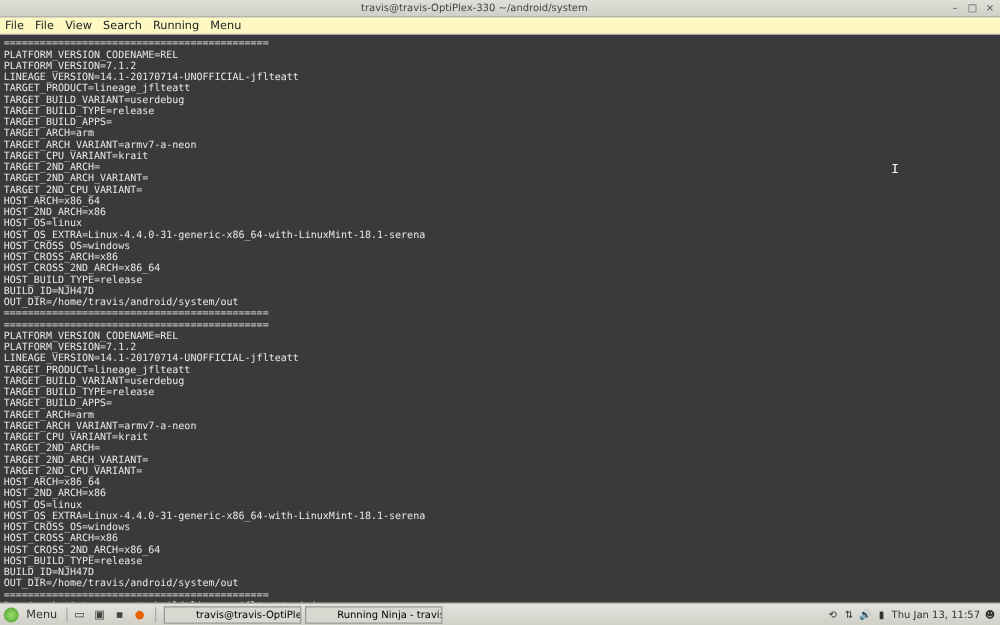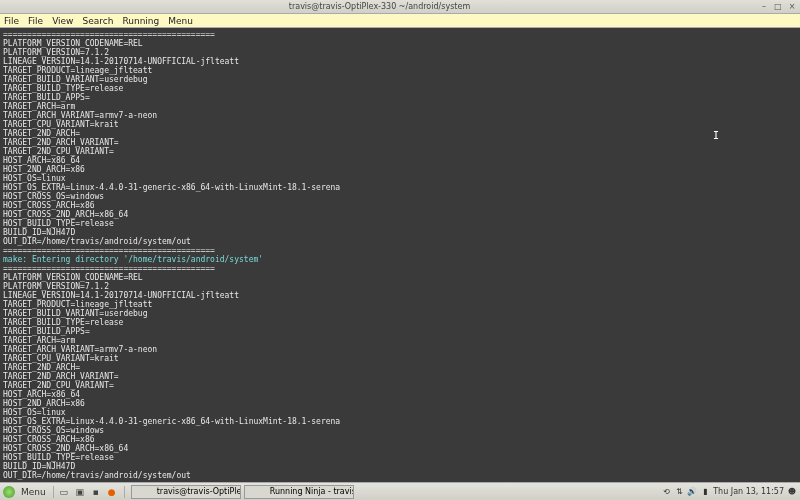--- a/index.html
+++ b/index.html
@@ -72,21 +72,20 @@
 HOST_2ND_ARCH=x86
 HOST_OS=linux
 HOST_OS_EXTRA=Linux-4.4.0-31-generic-x86_64-with-LinuxMint-18.1-serena
 HOST_CROSS_OS=windows
 HOST_CROSS_ARCH=x86
 HOST_CROSS_2ND_ARCH=x86_64
 HOST_BUILD_TYPE=release
 BUILD_ID=NJH47D
 OUT_DIR=/home/travis/android/system/out
 ============================================
-<span class="cyan">make: Entering directory '/home/travis/android/system'</span>
 ============================================
 PLATFORM_VERSION_CODENAME=REL
 PLATFORM_VERSION=7.1.2
 LINEAGE_VERSION=14.1-20170714-UNOFFICIAL-jflteatt
 TARGET_PRODUCT=lineage_jflteatt
 TARGET_BUILD_VARIANT=userdebug
 TARGET_BUILD_TYPE=release
 TARGET_BUILD_APPS=
 TARGET_ARCH=arm
 TARGET_ARCH_VARIANT=armv7-a-neon

